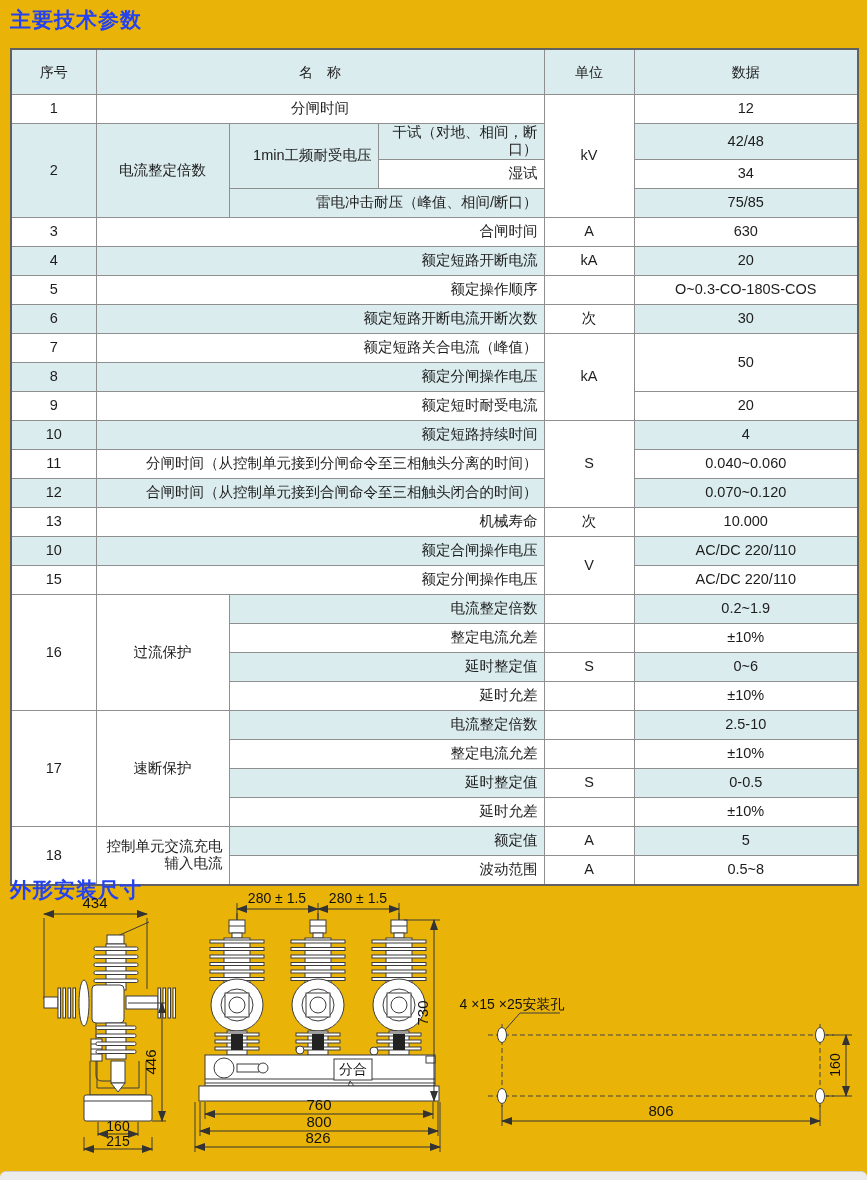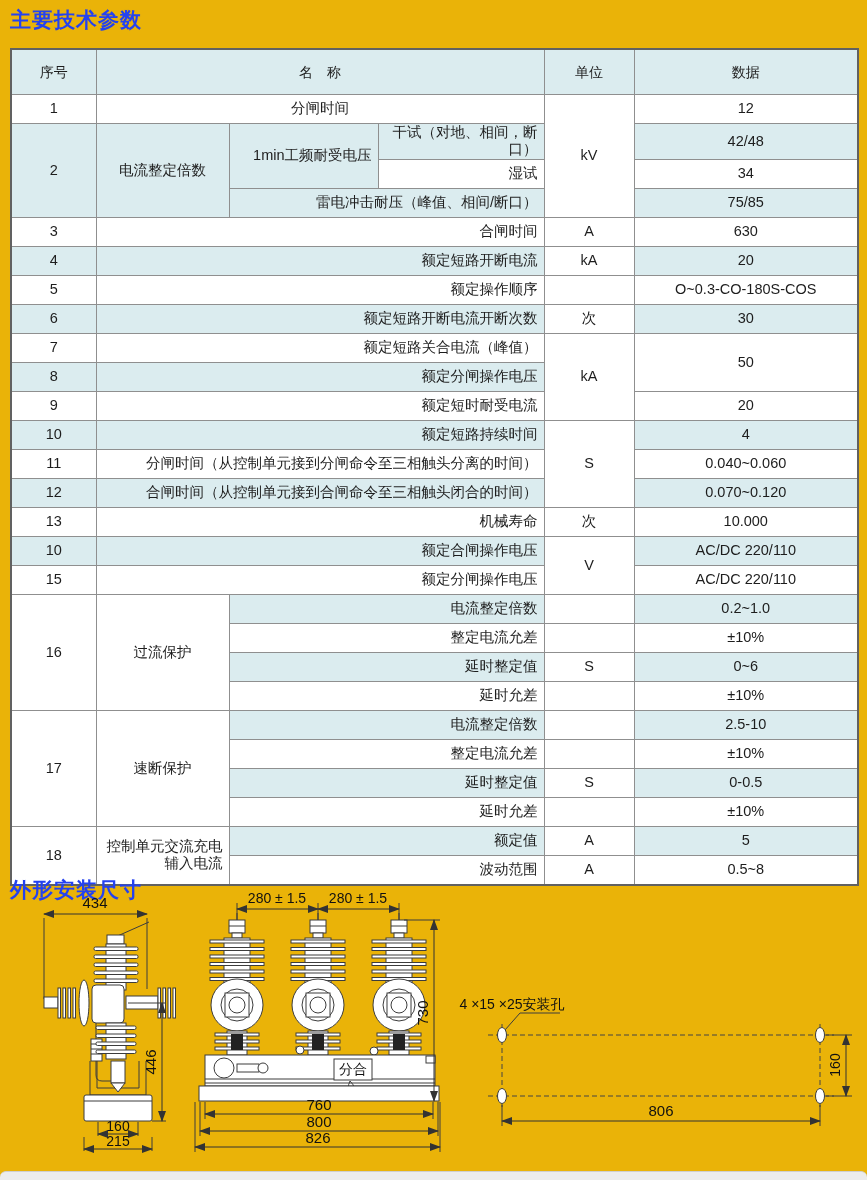--- a/index.html
+++ b/index.html
@@ -145,21 +145,21 @@
       <tr>
         <td>15</td>
         <td colspan="3" class="l">额定分闸操作电压</td>
         <td>AC/DC 220/110</td>
       </tr>
       <tr>
         <td rowspan="4">16</td>
         <td rowspan="4">过流保护</td>
         <td colspan="2" class="b l">电流整定倍数</td>
         <td></td>
-        <td class="b">0.2~1.0</td>
+        <td class="b">0.2~1.9</td>
       </tr>
       <tr>
         <td colspan="2" class="l">整定电流允差</td>
         <td></td>
         <td>±10%</td>
       </tr>
       <tr>
         <td colspan="2" class="b l">延时整定值</td>
         <td>S</td>
         <td class="b">0~6</td>

